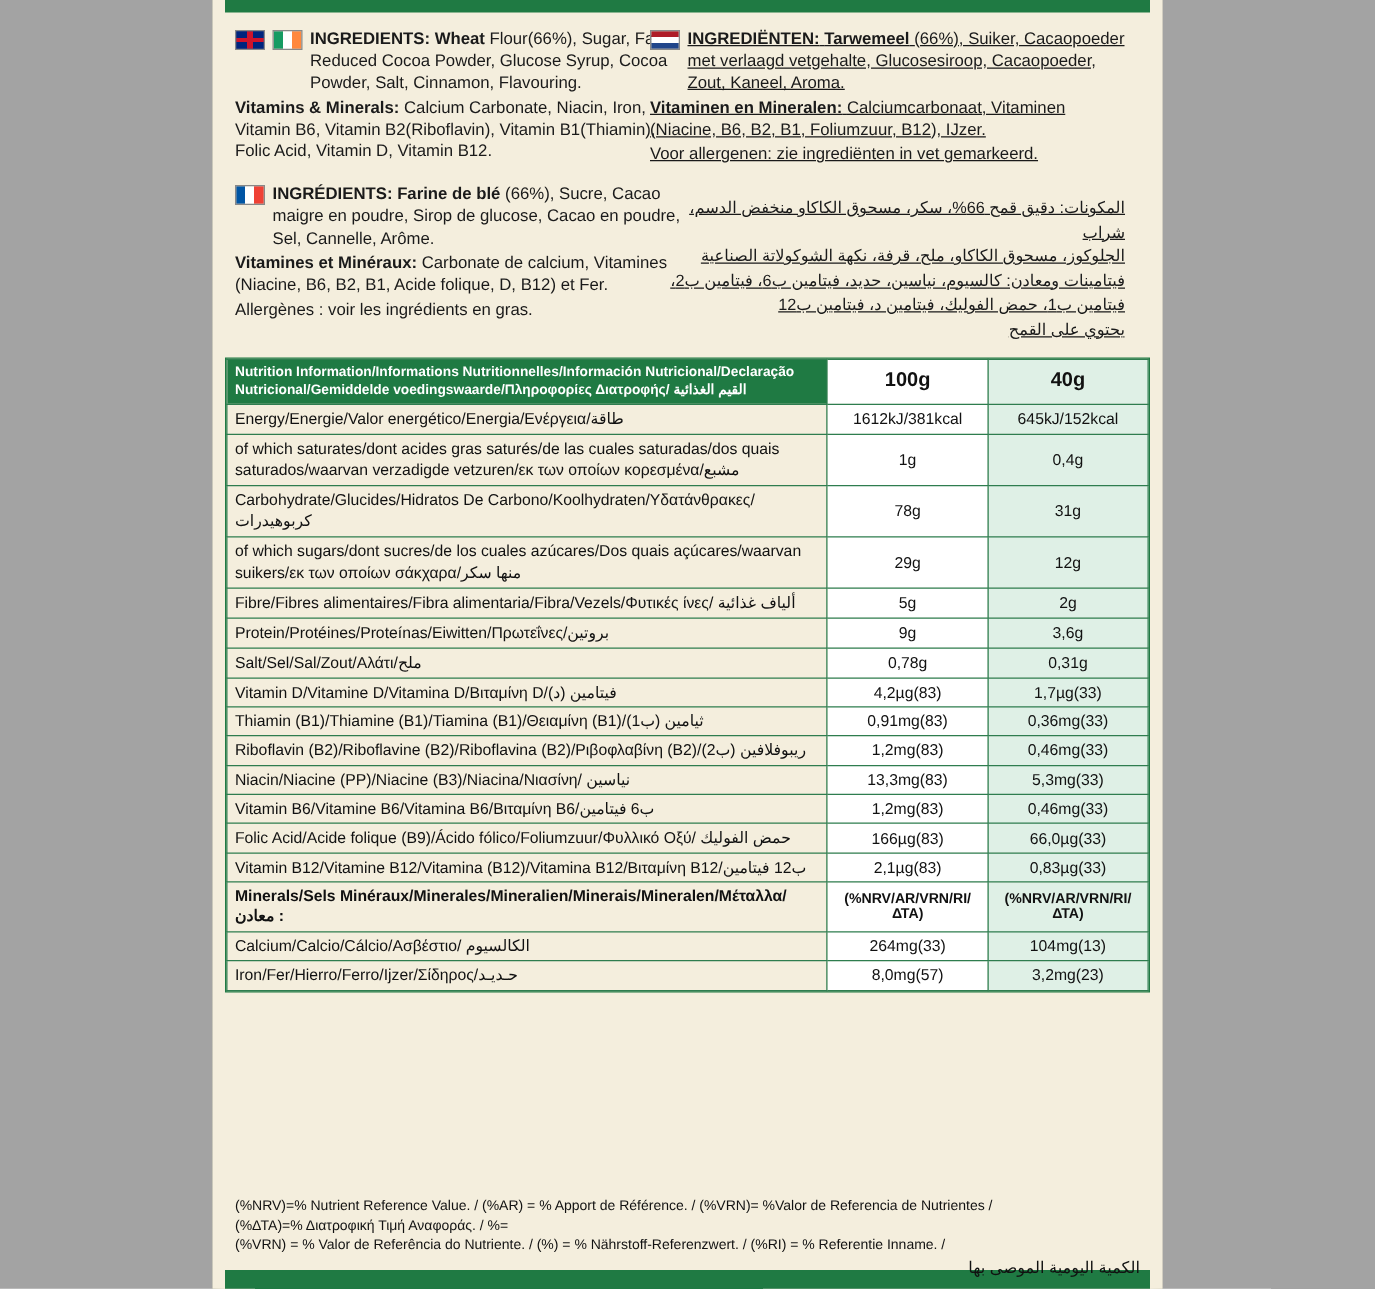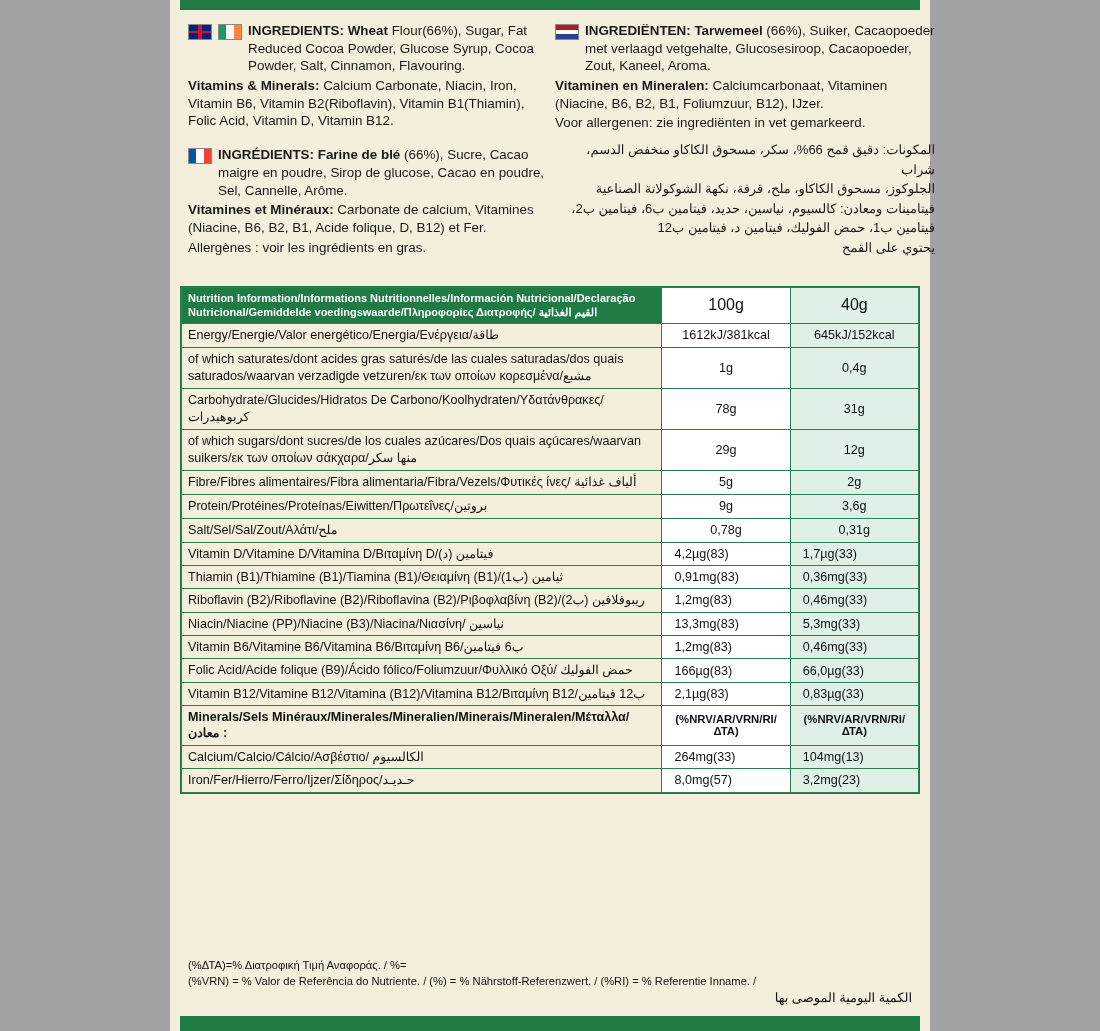--- a/index.html
+++ b/index.html
@@ -58,21 +58,21 @@
     padding: 0;
   }
   .col {
     position: absolute;
     top: 0;
     font-size: 13.4px;
     line-height: 1.32;
     color: #1a1a1a;
   }
   .col-left { left: 8px; width: 360px; }
-  .col-right { left: 375px; width: 380px; }
+  .col-right { left: 340px; width: 380px; text-decoration: underline; }
 
   .flagline {
     display: flex;
     align-items: flex-start;
     gap: 6px;
   }
   .flag {
     display: inline-block;
     width: 22px;
     height: 14px;
@@ -131,30 +131,30 @@
     background: #1f7a43;
     color: #ffffff;
     font-weight: bold;
     font-size: 11px;
     line-height: 1.28;
     padding: 6px 8px;
   }
   .hdr-col {
     background: #b9ddc8;
     text-align: center;
-    font-weight: normal;
+    font-weight: bold;
     font-size: 16px;
   }
   .c-label { width: 500px; line-height: 1.3; }
   .c-100 { width: 118px; text-align: center; background: #ffffff; }
   .c-40 { width: 118px; text-align: center; background: #dff0e6; }
   .section-row td { font-weight: bold; }
   .multiline { line-height: 1.35; }
   .nrv-cell { font-size: 11.3px; }
-  .valwrap { display: flex; justify-content: flex-start; padding: 0 6px; }
+  .valwrap { display: flex; justify-content: center; padding: 0 6px; }
   #footnote {
     position: absolute;
     left: 180px;
     width: 740px;
     font-size: 11.2px;
     line-height: 1.4;
     color: #111;
     padding: 6px 8px 0 8px;
     box-sizing: border-box;
   }
@@ -211,21 +211,21 @@
           <span class="b">Tarwemeel</span>
           <span>(66%), Suiker, Cacaopoeder met verlaagd vetgehalte, Glucosesiroop, Cacaopoeder, Zout, Kaneel, Aroma.</span>
         </span>
       </div>
       <div class="para">
         <span class="b">Vitaminen en Mineralen:</span>
         <span>Calciumcarbonaat, Vitaminen (Niacine, B6, B2, B1, Foliumzuur, B12), IJzer.</span>
       </div>
       <div class="para">Voor allergenen: zie ingrediënten in vet gemarkeerd.</div>
 
-      <div class="arabic" style="margin-top:8px;">
+      <div class="arabic" style="margin-top:24px;">
         <div>المكونات: دقيق قمح 66%، سكر، مسحوق الكاكاو منخفض الدسم، شراب</div>
         <div>الجلوكوز، مسحوق الكاكاو، ملح، قرفة، نكهة الشوكولاتة الصناعية</div>
         <div>فيتامينات ومعادن: كالسيوم، نياسين، حديد، فيتامين ب6، فيتامين ب2،</div>
         <div>فيتامين ب1، حمض الفوليك، فيتامين د، فيتامين ب12</div>
         <div>يحتوي على القمح</div>
       </div>
     </div>
 
   </div>
 
@@ -415,18 +415,19 @@
                 <span>3,2mg</span>
                 <span>(23)</span>
               </span>
           </td>
         </tr>
       </tbody>
     </table>
   </div>
 
   <div id="footnote" style="top: 952px;">
+    <div>(%NRV)=% Nutrient Reference Value. / (%AR) = % Apport de Référence. / (%VRN)= %Valor de Referencia de Nutrientes /</div>
     <div>(%ΔΤΑ)=% Διατροφική Τιμή Αναφοράς. / %=</div>
     <div>(%VRN) = % Valor de Referência do Nutriente. / (%) = % Nährstoff-Referenzwert. / (%RI) = % Referentie Inname. /</div>
     <div class="fn-ar">الكمية اليومية الموصى بها</div>
   </div>
 
 </div>
 
 </body></html>

